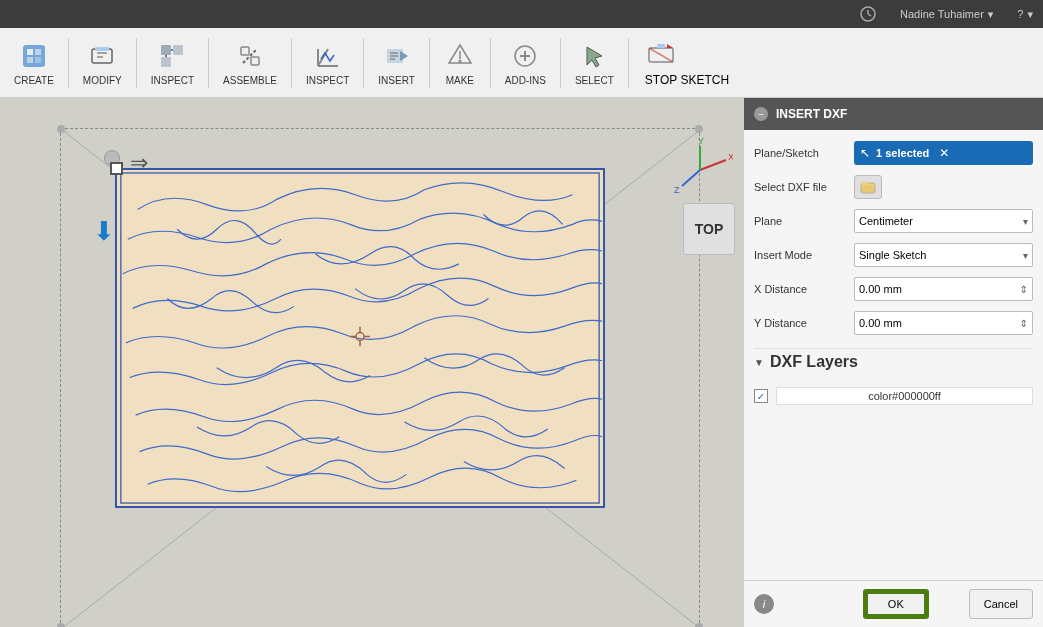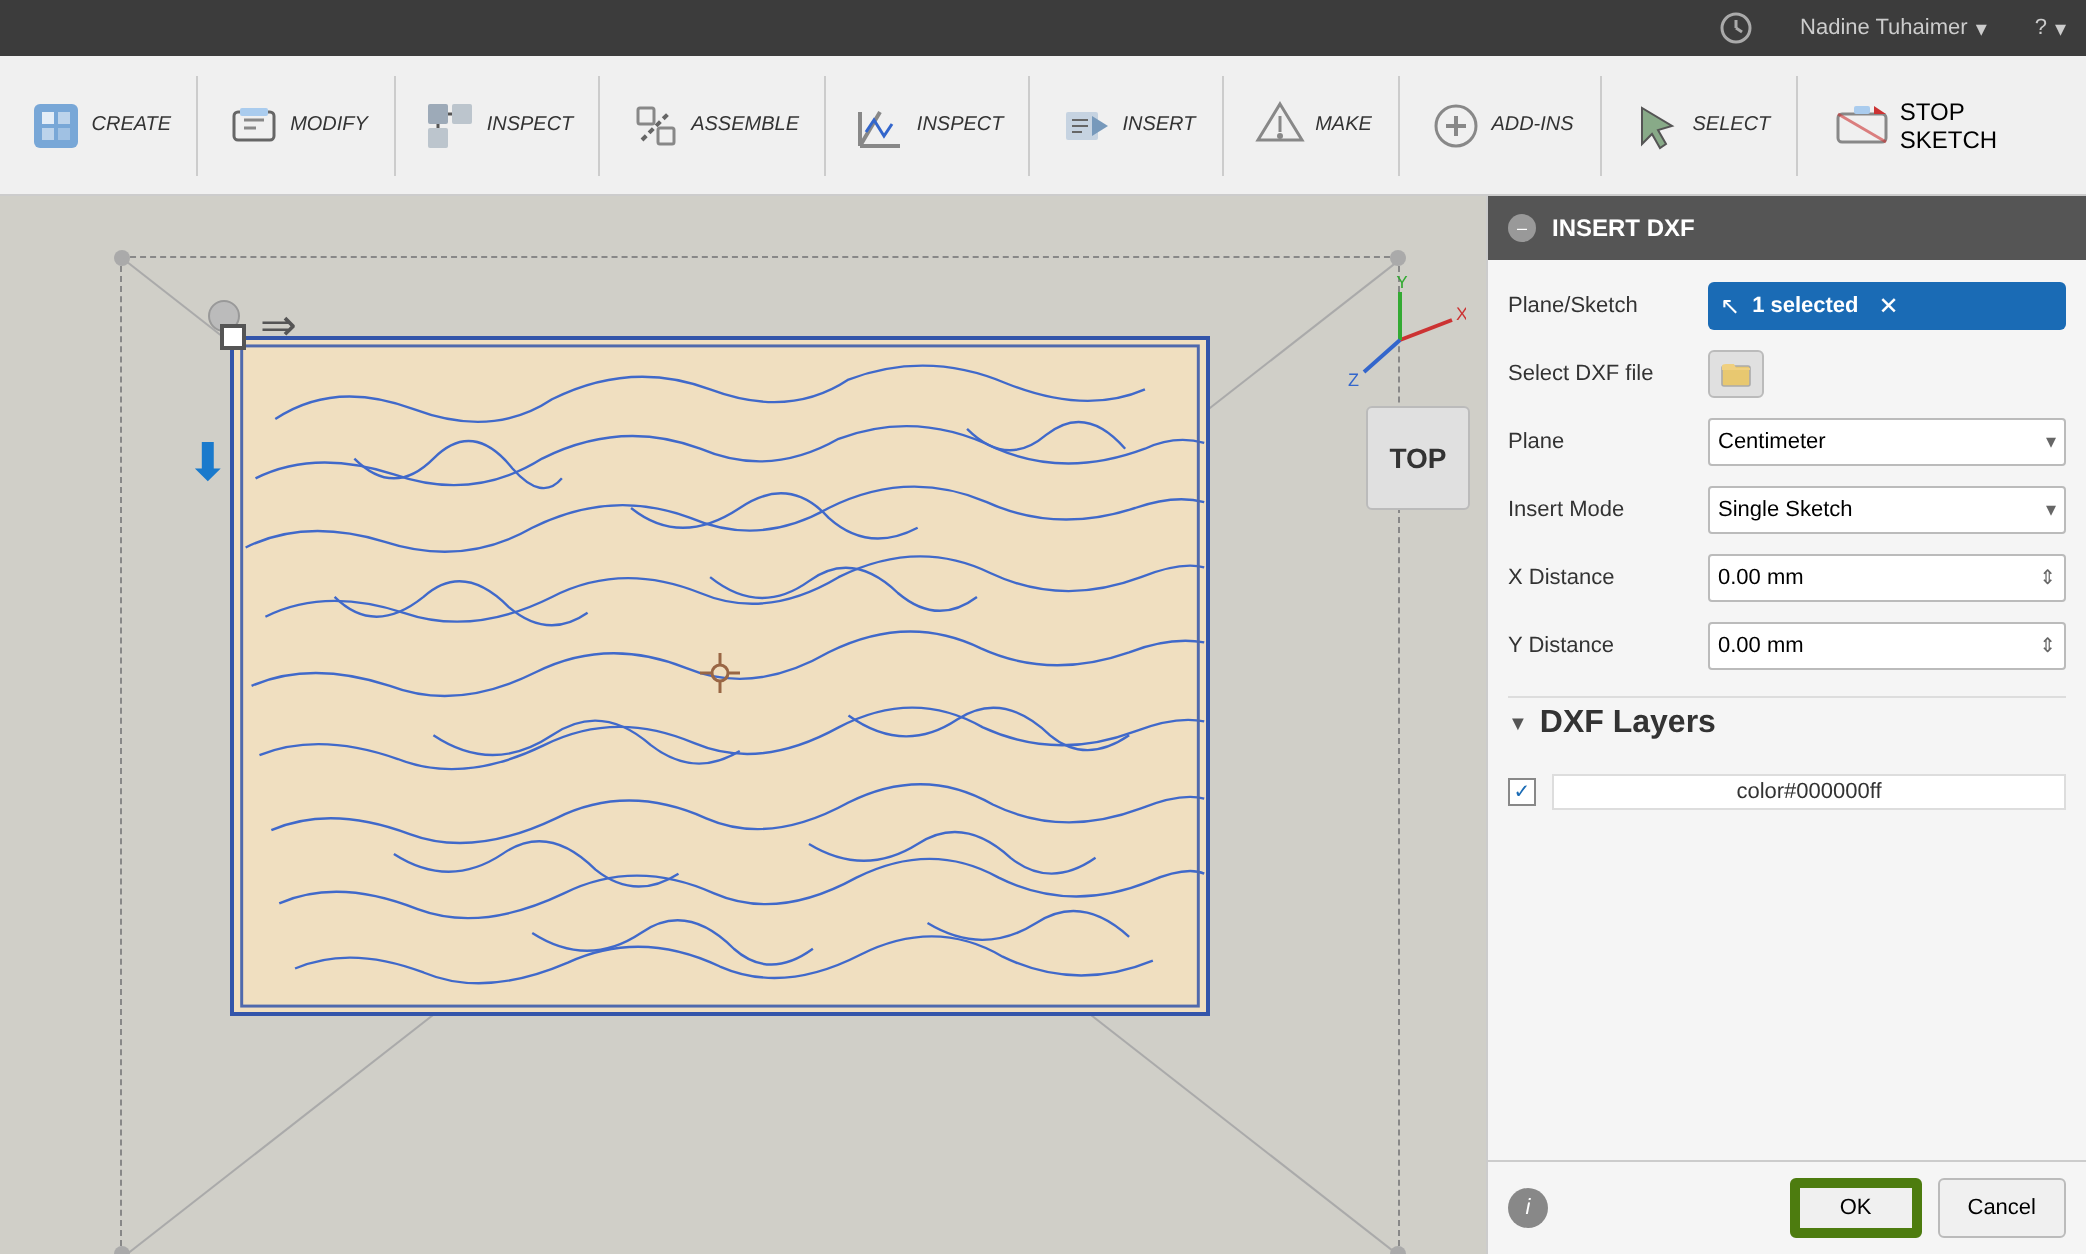--- a/index.html
+++ b/index.html
@@ -28,29 +28,28 @@
       height: 70px;
       background: #f0f0f0;
       border-bottom: 1px solid #ccc;
       display: flex;
       align-items: center;
       padding: 0 6px;
       gap: 2px;
     }
     .toolbar-btn {
       display: flex;
-      flex-direction: row;
+      flex-direction: column;
       align-items: center;
       justify-content: center;
       padding: 4px 8px;
       cursor: pointer;
       border-radius: 3px;
       gap: 3px;
       min-width: 48px;
-      font-style: italic;
     }
     .toolbar-btn .icon-area {
       width: 32px;
       height: 32px;
       display: flex;
       align-items: center;
       justify-content: center;
     }
     .toolbar-btn .btn-label {
       font-size: 10px;
@@ -58,21 +57,22 @@
       white-space: nowrap;
     }
     .toolbar-divider {
       width: 1px;
       height: 50px;
       background: #ccc;
       margin: 0 4px;
     }
     .stop-sketch-btn {
       display: flex;
-      align-items: center;
+      flex-direction: column;
+      align-items: flex-start;
       justify-content: center;
       padding: 4px 10px;
       background: #f0f0f0;
       border: none;
       cursor: pointer;
       gap: 3px;
     }
     .stop-sketch-btn .icon-area {
       width: 32px;
       height: 32px;
@@ -306,20 +306,21 @@
       font-size: 11px;
       cursor: pointer;
     }
     .cancel-btn {
       padding: 4px 14px;
       background: #f0f0f0;
       border: 1px solid #bbb;
       border-radius: 3px;
       font-size: 11px;
       cursor: pointer;
+      margin-left: 32px;
     }
   </style>
 </head>
 <body>
 
 <div class="top-bar">
   <div class="top-bar-item">
     <svg width="16" height="16" viewBox="0 0 16 16">
         <circle cx="8" cy="8" r="7" fill="none" stroke="#aaa" stroke-width="1.5"></circle>
         <line x1="8" y1="4" x2="8" y2="8" stroke="#aaa" stroke-width="1.5"></line>

